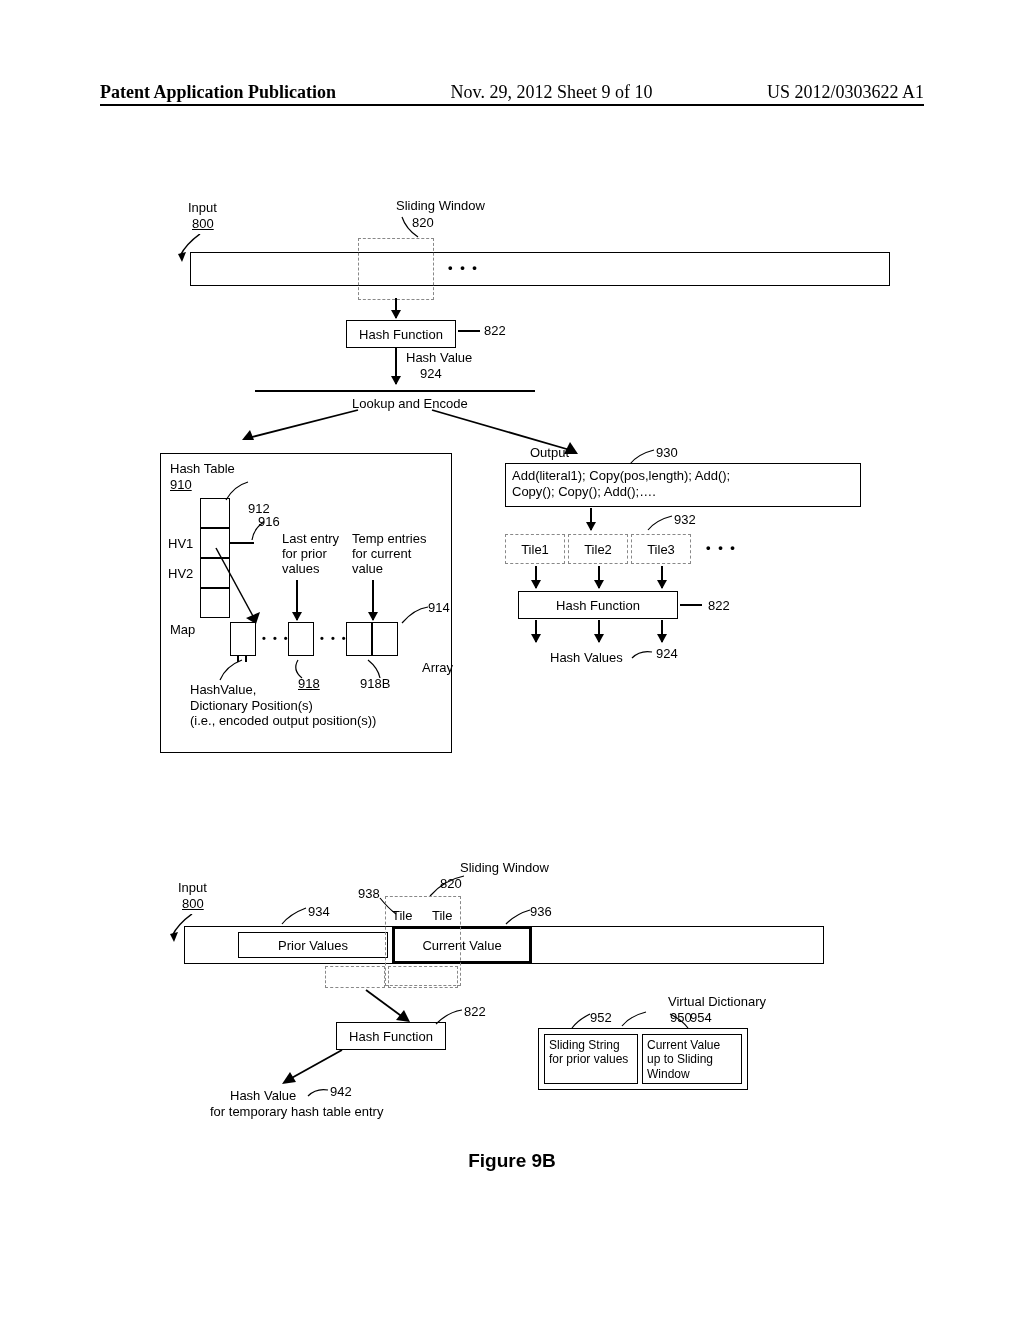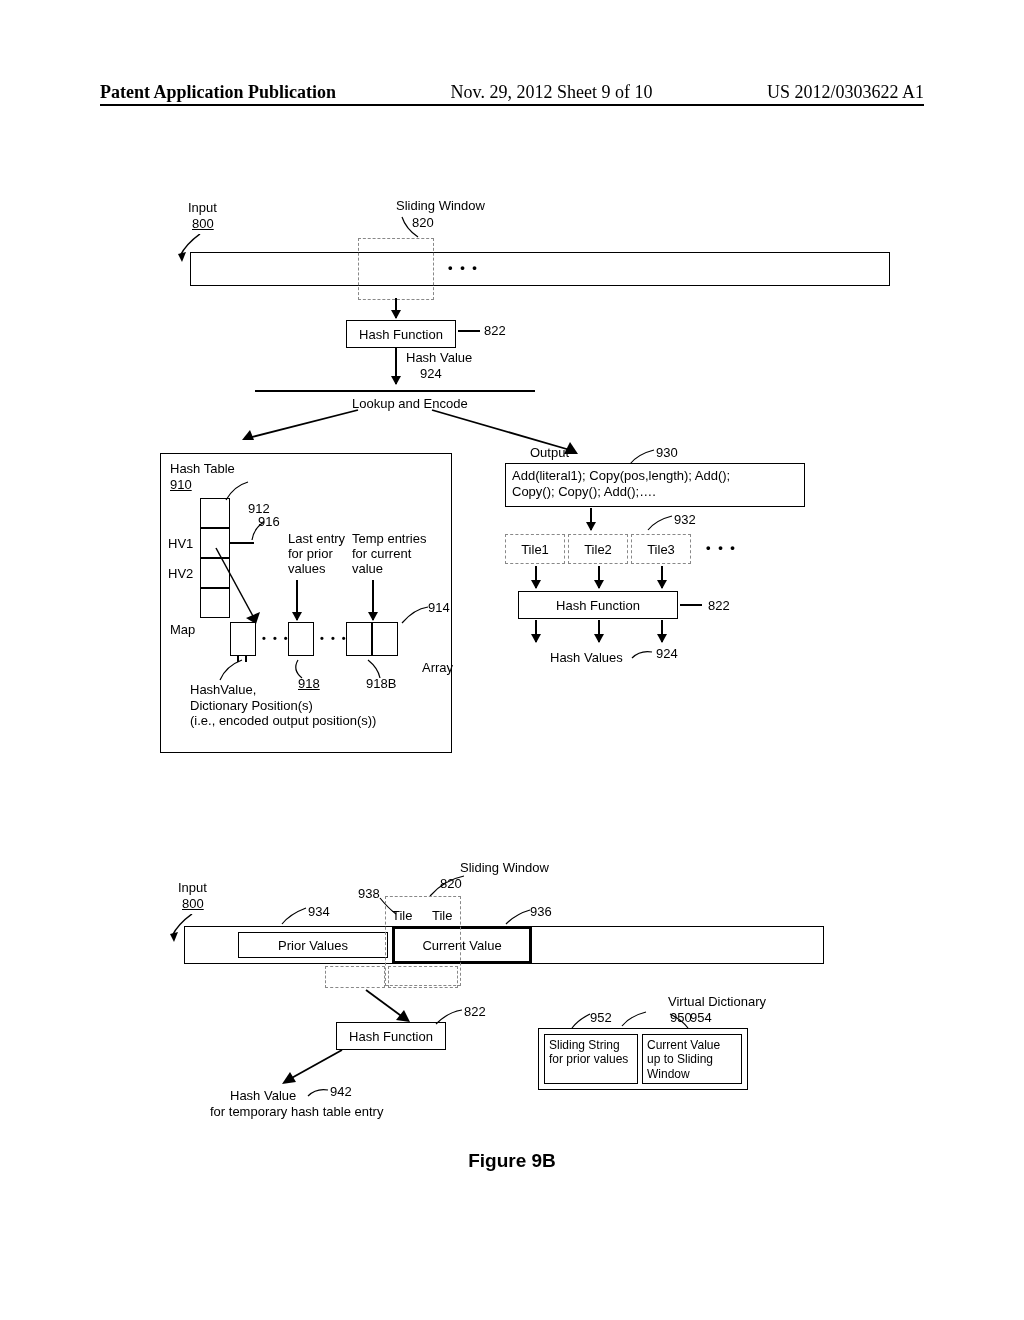--- a/index.html
+++ b/index.html
@@ -170,21 +170,21 @@
   <div class="abs lbl" style="left:118px; top:297px;margin-top:24px;">912</div>
 
   <div class="abs lead" style="left:100px; top:362px; width:24px;"></div>
   <div class="abs lbl" style="left:128px; top:334px;">916</div>
   <div class="abs" style="left:120px; top:340px;">
      <svg width="18" height="22">
         <path d="M14,2 Q4,8 2,20" stroke="#000" fill="none" stroke-width="1.2"></path>
       </svg>
   </div>
 
-  <div class="abs" style="left:158px; top:352px; line-height:1.15;">
+  <div class="abs" style="left:152px; top:352px; line-height:1.15;">
     <div>Last entry</div>
     <div>for prior</div>
     <div>values</div>
   </div>
   <div class="abs" style="left:222px; top:352px; line-height:1.15;">
     <div>Temp entries</div>
     <div>for current</div>
     <div>value</div>
   </div>
 
@@ -226,37 +226,37 @@
     <svg width="20" height="22">
         <path d="M8,2 Q2,12 12,20" stroke="#000" fill="none" stroke-width="1.2"></path>
       </svg>
   </div>
   <div class="abs lbl" style="left:168px; top:496px;text-decoration:underline;">918</div>
   <div class="abs lead-curve" style="left:234px; top:478px;">
     <svg width="20" height="22">
         <path d="M4,2 Q14,10 16,20" stroke="#000" fill="none" stroke-width="1.2"></path>
       </svg>
   </div>
-  <div class="abs lbl" style="left:236px; top:496px;">918B</div>
+  <div class="abs lbl" style="left:230px; top:496px;">918B</div>
 
   <div class="abs" style="left:60px; top:502px; line-height:1.2;">
     <div>HashValue,</div>
     <div>Dictionary Position(s)</div>
     <div>(i.e., encoded output position(s))</div>
   </div>
 
   <div class="abs lbl" style="left:400px; top:265px;">Output</div>
   <div class="abs lead-curve" style="left:498px; top:268px;">
     <svg width="28" height="20">
         <path d="M26,2 Q10,6 2,16" stroke="#000" fill="none" stroke-width="1.2"></path>
       </svg>
   </div>
   <div class="abs lbl" style="left:526px; top:265px;">930</div>
 
-  <div class="abs big-box" style="left:375px; top:283px; width:300px; height:44px; padding:4px 6px; line-height:1.25;">
+  <div class="abs big-box" style="left:375px; top:283px; width:356px; height:44px; padding:4px 6px; line-height:1.25;">
     <div>Add(literal1); Copy(pos,length); Add();</div>
     <div>Copy(); Copy(); Add();….</div>
   </div>
 
   <div class="abs arrow-vert" style="left:460px; top:328px; height:22px;"></div>
 
   <div class="abs lead-curve" style="left:516px; top:334px;">
     <svg width="28" height="20">
         <path d="M26,2 Q10,6 2,16" stroke="#000" fill="none" stroke-width="1.2"></path>
       </svg>

